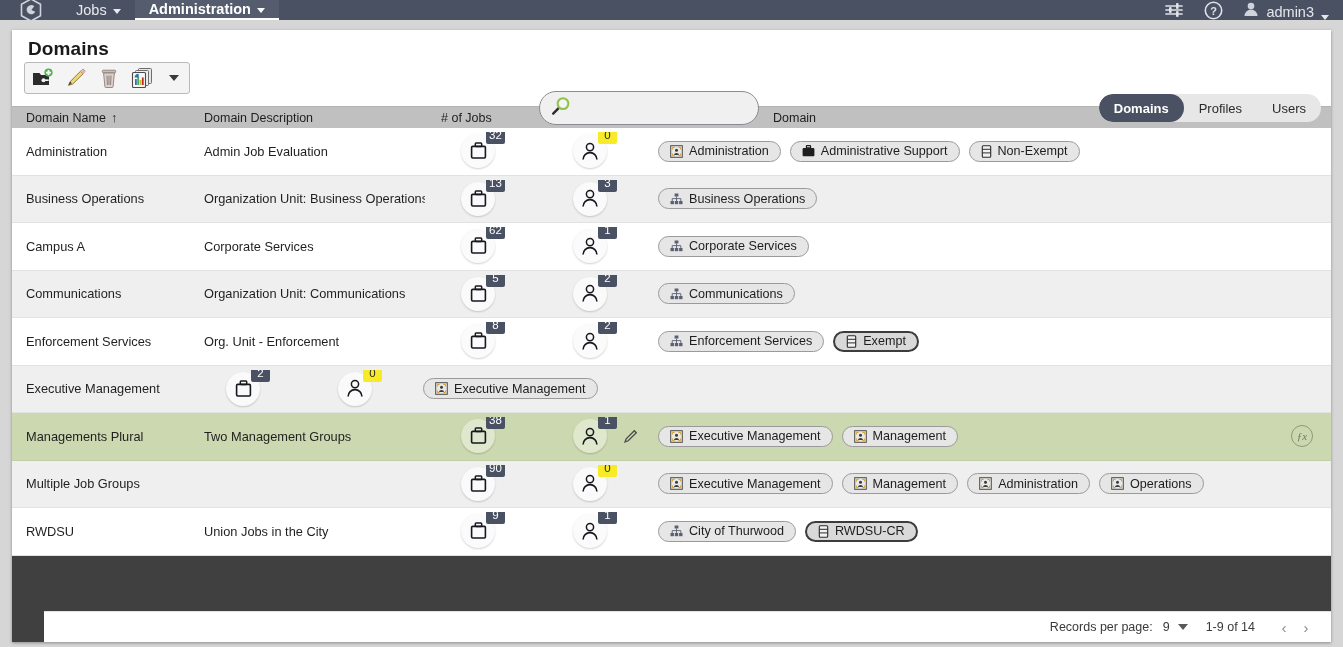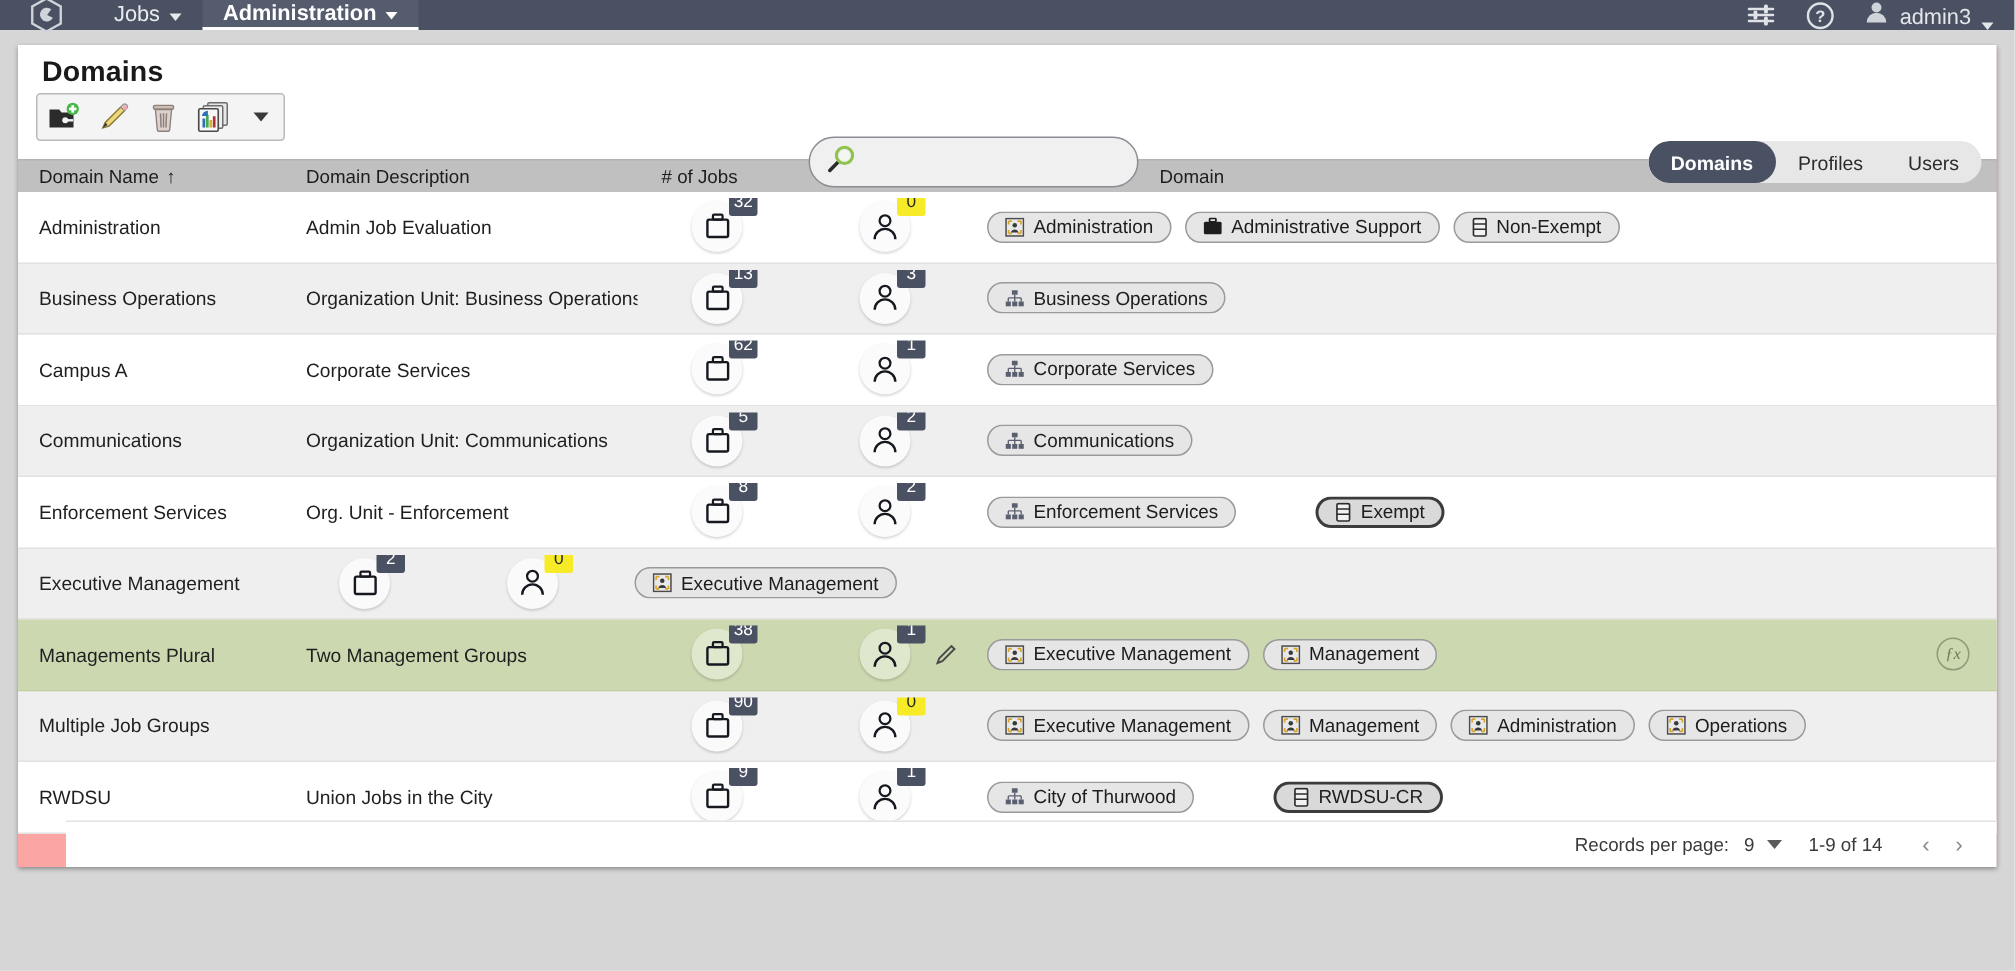--- a/index.html
+++ b/index.html
@@ -54,22 +54,22 @@
     padding-right: 14px;
     color: #e3e6ea;
   }
   .nav-right .icon-btn { cursor: pointer; display:flex; align-items:center; }
   .user-block { display: flex; align-items: flex-end; gap: 7px; font-size: 14.5px; cursor: pointer; }
 
   
   .page {
     position: absolute;
     left: 12px; top: 30px;
-    width: 1319px; height: 548px;
-    background: #fca5a5;
+    width: 1319px; height: 612px;
+    background: #404040;
     box-shadow: 0 1px 3px rgba(0,0,0,.35);
   }
 
   .toolbar-row {
     height: 76px;
     position: relative;
     background: #ffffff;
   }
   .page-title {
     position: absolute; left: 16px; top: 8px;
@@ -199,21 +199,21 @@
     display: inline-flex; align-items: center; gap: 6px;
     height: 21px;
     padding: 0 11px;
     border: 1px solid #9a9a9a;
     border-radius: 11px;
     background: #e6e6e6;
     font-size: 12.6px; color: #1d1d1d;
     white-space: nowrap;
     cursor: pointer;
   }
-  .chip.strong { border: 2px solid #3c3c3c; background: #d9d9d9; margin-left: 44px; }
+  .chip.strong { border: 2px solid #3c3c3c; background: #d9d9d9; }
   .chip .gl { display: flex; align-items: center; }
 
   .edit-pencil {
     position: absolute; left: 610px; top: 14px;
     cursor: pointer;
   }
   .fx-icon {
     position: absolute; right: 18px; top: 12px;
     width: 22px; height: 22px;
     border-radius: 50%;

